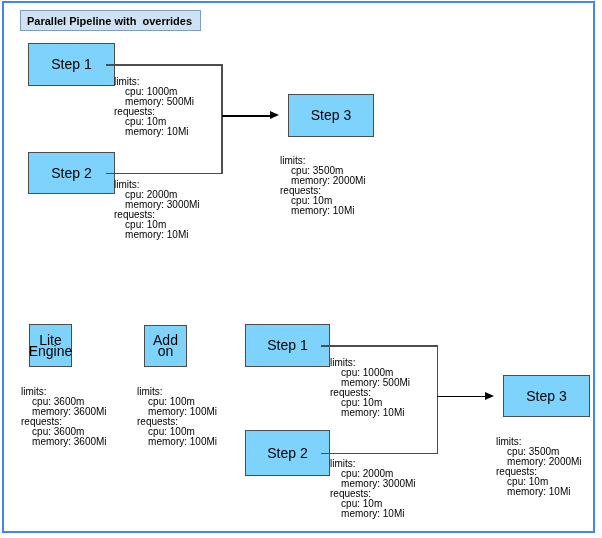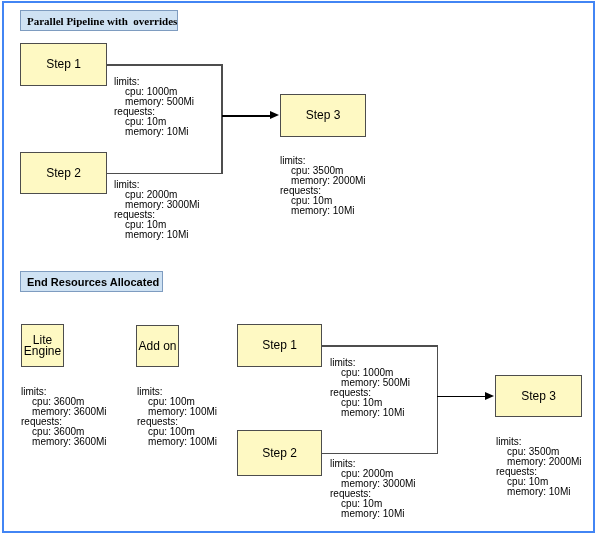--- a/index.html
+++ b/index.html
@@ -10,41 +10,41 @@
   .outer-border{
     position:absolute;left:2px;top:1px;width:593px;height:532px;
     border:2px solid #4285f4;box-sizing:border-box;pointer-events:none;
   }
   .titlebox{
     position:absolute;background:#cfe2f3;border:1px solid #7e9cc0;
     box-sizing:border-box;font-size:11px;font-weight:bold;
     display:flex;align-items:center;padding-left:6px;white-space:pre;
   }
   .node{
-    position:absolute;background:#fef9c3;border:1.5px solid #4d4d4d;
+    position:absolute;background:#7dd3fc;border:1.5px solid #4d4d4d;
     box-sizing:border-box;display:flex;align-items:center;justify-content:center;
-    font-size:12px;text-align:center;line-height:11px;
+    font-size:14px;text-align:center;line-height:11px;margin-left:8px;
   }
   .line{position:absolute;background:#4d4d4d;}
   .arrow-line{position:absolute;background:#000000;}
   .arrow-head{
     position:absolute;width:0;height:0;
     border-top:4.5px solid transparent;border-bottom:4.5px solid transparent;
     border-left:9px solid #000000;
   }
   .resblock{
     position:absolute;font-size:10px;line-height:10px;white-space:pre;
   }
 </style>
 </head>
 <body>
 
 <div class="canvas">
 
-  <div class="titlebox" style="left:20px;top:10px;width:158px;height:21px;font-family:Liberation Serif, serif;">Parallel Pipeline with  overrides</div>
+  <div class="titlebox" style="left:20px;top:10px;width:181px;height:21px;">Parallel Pipeline with  overrides</div>
 
   <div class="node" style="left:20px;top:43px;width:87px;height:43px;">
     <span>Step 1</span>
   </div>
 
   <div class="node" style="left:20px;top:152px;width:87px;height:42px;">
     <span>Step 2</span>
   </div>
 
   <div class="node" style="left:280px;top:94px;width:86px;height:43px;">
@@ -54,21 +54,20 @@
   <div class="line" style="left:106px;top:64px;width:116px;height:1.5px;"></div>
   <div class="line" style="left:106px;top:172.5px;width:116px;height:1.5px;"></div>
   <div class="line" style="left:221px;top:64px;width:1.5px;height:110px;"></div>
   <div class="arrow-line" style="left:222px;top:115px;width:49px;height:1.5px;"></div>
   <div class="arrow-head" style="left:270px;top:111.25px;"></div>
 
   <div class="resblock" style="left:114px;top:77px;"><div>limits:</div><div>    cpu: 1000m</div><div>    memory: 500Mi</div><div>requests:</div><div>    cpu: 10m</div><div>    memory: 10Mi</div></div>
   <div class="resblock" style="left:114px;top:180px;"><div>limits:</div><div>    cpu: 2000m</div><div>    memory: 3000Mi</div><div>requests:</div><div>    cpu: 10m</div><div>    memory: 10Mi</div></div>
   <div class="resblock" style="left:280px;top:156px;"><div>limits:</div><div>    cpu: 3500m</div><div>    memory: 2000Mi</div><div>requests:</div><div>    cpu: 10m</div><div>    memory: 10Mi</div></div>
 
-  <div class="titlebox" style="left:20px;top:271px;width:143px;height:21px;">End Resources Allocated</div>
 
   <div class="node" style="left:136px;top:325px;width:43px;height:42px;">
     <span>Add on</span>
   </div>
 
   <div class="node" style="left:21px;top:324px;width:43px;height:43px;">
     <span>Lite Engine</span>
   </div>
 
   <div class="node" style="left:237px;top:324px;width:85px;height:43px;">

